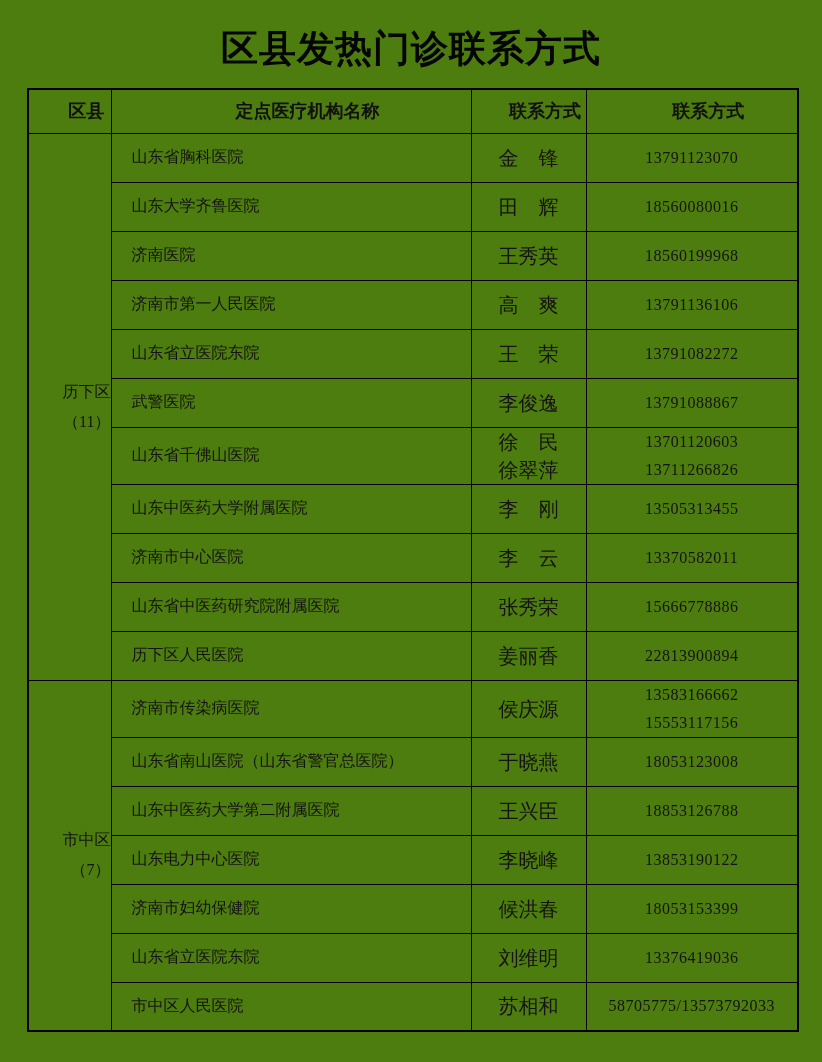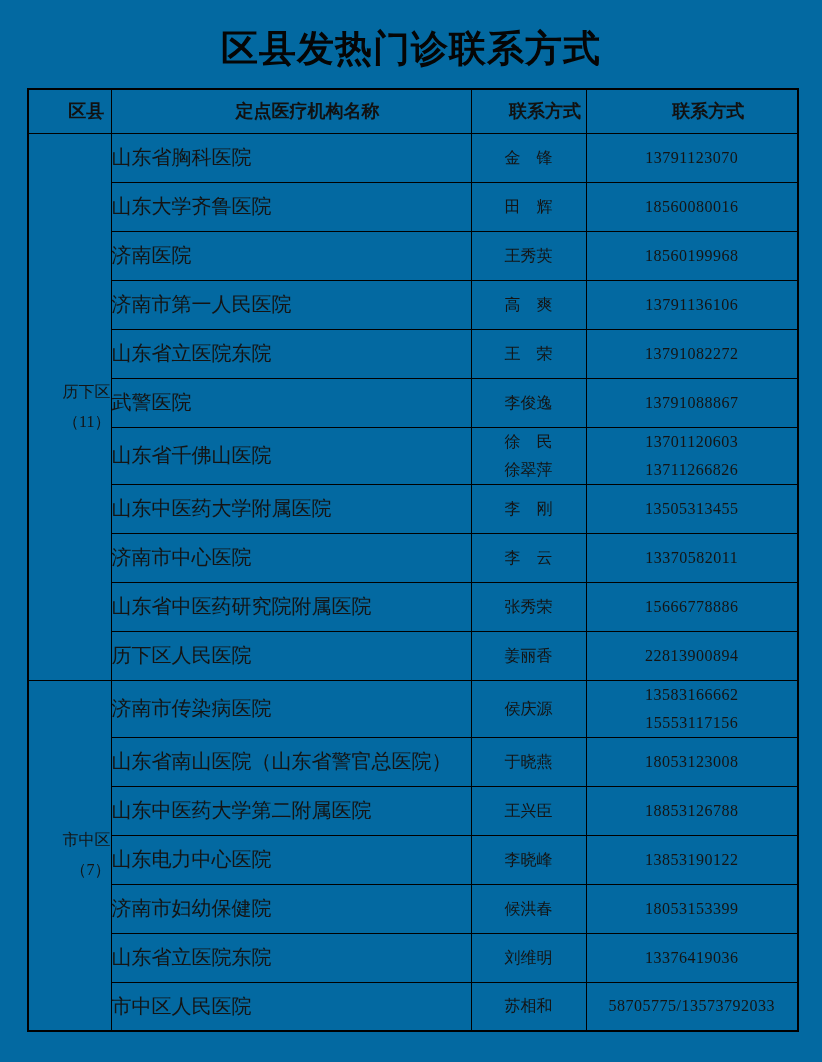--- a/index.html
+++ b/index.html
@@ -5,21 +5,21 @@
   * { margin: 0; padding: 0; box-sizing: border-box; }
   html, body {
     width: 822px; height: 1062px;
     background: #ffffff;
     color: #0a0a0a;
     font-family: "Liberation Serif", serif;
   }
   .page {
     position: relative;
     width: 822px; height: 1062px;
-    background: #0369a1;
+    background: #4d7c0f;
     overflow: hidden;
   }
   .doc-title {
     position: absolute;
     top: 24px; left: 0;
     width: 822px;
     text-align: center;
     font-size: 37px;
     font-weight: 700;
     letter-spacing: 1px;
@@ -54,26 +54,26 @@
   tr.row { height: 49px; }
   tr.row-tall { height: 57px; }
   td.district-cell {
     text-align: right;
     font-size: 16px;
     line-height: 30px;
     color: #141414;
   }
   td.hospital-cell {
     text-align: left;
-    padding-left: 0;
+    padding-left: 20px;
+    font-size: 16px;
+  }
+  td.leader-cell {
+    text-align: center;
     font-size: 20px;
-  }
-  td.leader-cell {
-    text-align: center;
-    font-size: 16px;
     line-height: 28px;
   }
   td.phone-cell {
     text-align: center;
     font-family: "Liberation Serif", serif;
     font-size: 16px;
     line-height: 28px;
     letter-spacing: 0.5px;
   }
 </style>

